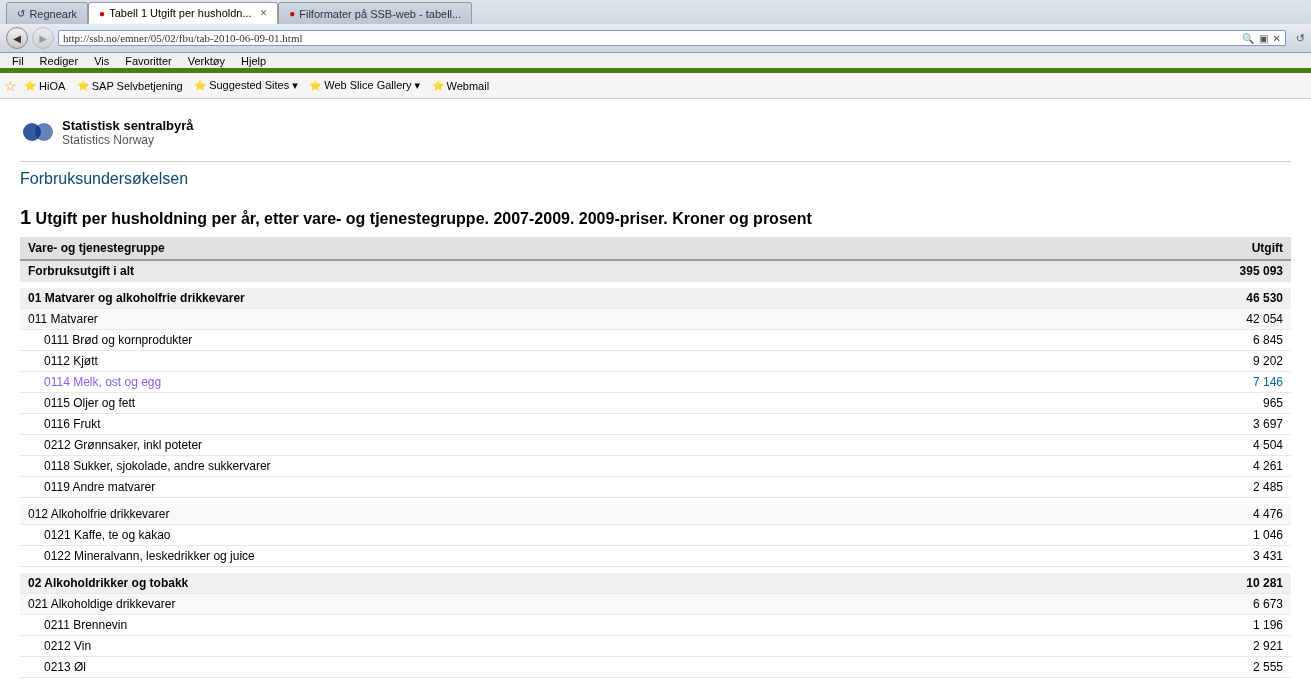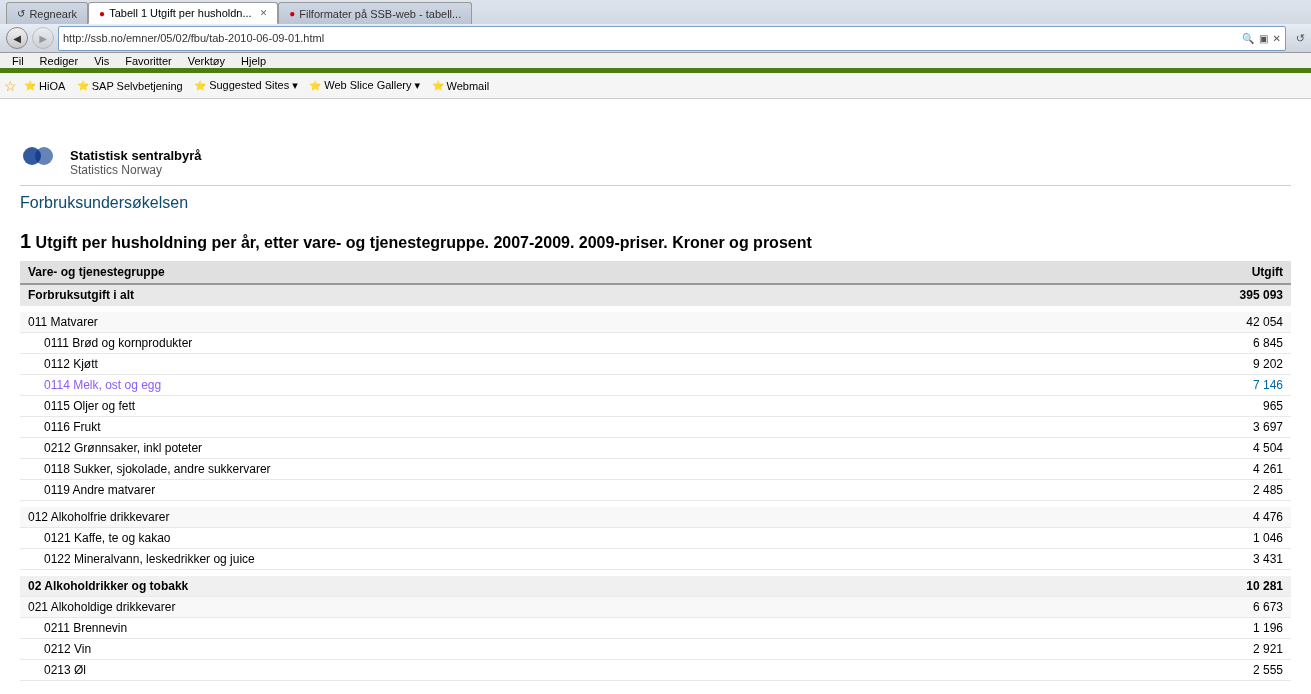--- a/index.html
+++ b/index.html
@@ -4,21 +4,21 @@
   <style>
     * { margin: 0; padding: 0; box-sizing: border-box; }
     body { font-family: Arial, sans-serif; font-size: 12px; background: #fff; }
 
     
     .browser-chrome { background: linear-gradient(to bottom, #dde4ed, #c5cdd8); border-bottom: 1px solid #999; }
     .browser-titlebar { height: 28px; display: flex; align-items: center; padding: 4px 6px; gap: 4px; background: linear-gradient(to bottom, #e8edf4, #cdd4de); }
     .browser-nav-btn { width: 22px; height: 22px; border-radius: 50%; border: 1px solid #888; background: linear-gradient(to bottom, #f0f0f0, #c8c8c8); display: flex; align-items: center; justify-content: center; font-size: 10px; cursor: pointer; color: #333; }
     .browser-nav-btn.back { color: #333; }
     .browser-nav-btn.disabled { opacity: 0.4; }
-    .browser-address-bar { flex: 1; height: 25px; border: 1px solid #7a9cc5; background: #fff; display: flex; align-items: center; padding: 0 4px; font-size: 11px; color: #333; border-radius: 2px; }
+    .browser-address-bar { flex: 1; height: 16px; border: 1px solid #7a9cc5; background: #fff; display: flex; align-items: center; padding: 0 4px; font-size: 11px; color: #333; border-radius: 2px; font-family: Liberation Serif, serif; }
     .browser-address-bar span { flex: 1; }
     .address-icons { display: flex; gap: 2px; align-items: center; }
     .addr-icon { font-size: 10px; color: #555; cursor: pointer; }
     .browser-tabs { display: flex; align-items: flex-end; padding: 0 6px; gap: 0; height: 24px; }
     .browser-tab { height: 22px; padding: 0 10px; border: 1px solid #999; border-bottom: none; border-radius: 3px 3px 0 0; display: flex; align-items: center; font-size: 11px; cursor: pointer; gap: 4px; }
     .browser-tab.inactive { background: linear-gradient(to bottom, #d0d8e4, #bcc5d3); color: #333; }
     .browser-tab.active { background: #fff; color: #000; border-bottom: 1px solid #fff; }
     .browser-tab .tab-icon { font-size: 10px; }
     .tab-close { font-size: 9px; color: #666; margin-left: 4px; cursor: pointer; }
 
@@ -128,21 +128,21 @@
   </div>
   <div class="fav-item">
     <span class="fav-icon">⭐</span>
     <span>Webmail</span>
   </div>
 </div>
 
 <div class="page-content">
 
   <div class="site-header">
-    <div style="display:flex;align-items:flex-end;gap:8px;margin-top:24px;">
+    <div style="display:flex;align-items:center;">
 
       <svg width="42" height="42" viewBox="0 0 42 42">
         <rect x="0" y="0" width="42" height="42" fill="#fff"></rect>
         <circle cx="12" cy="21" r="9" fill="#003087" opacity="0.8"></circle>
         <circle cx="24" cy="21" r="9" fill="#003087" opacity="0.6"></circle>
       </svg>
       <div>
         <div class="site-name">Statistisk sentralbyrå</div>
         <div class="site-subtitle">Statistics Norway</div>
       </div>
@@ -166,20 +166,24 @@
       </tr>
     </thead>
     <tbody id="table-body">
     <tr class="total">
           <td>Forbruksutgift i alt</td>
           <td class="right">395 093</td>
         </tr>
         <tr class="spacer">
           <td colspan="2"></td>
         </tr>
+        <tr class="level0">
+          <td>01  Matvarer og alkoholfrie drikkevarer</td>
+          <td class="right">46 530</td>
+        </tr>
         <tr class="level1">
           <td>011  Matvarer</td>
           <td class="right">42 054</td>
         </tr>
         <tr class="level2">
           <td>0111  Brød og kornprodukter</td>
           <td class="right">6 845</td>
         </tr>
         <tr class="level2">
           <td>0112  Kjøtt</td>

